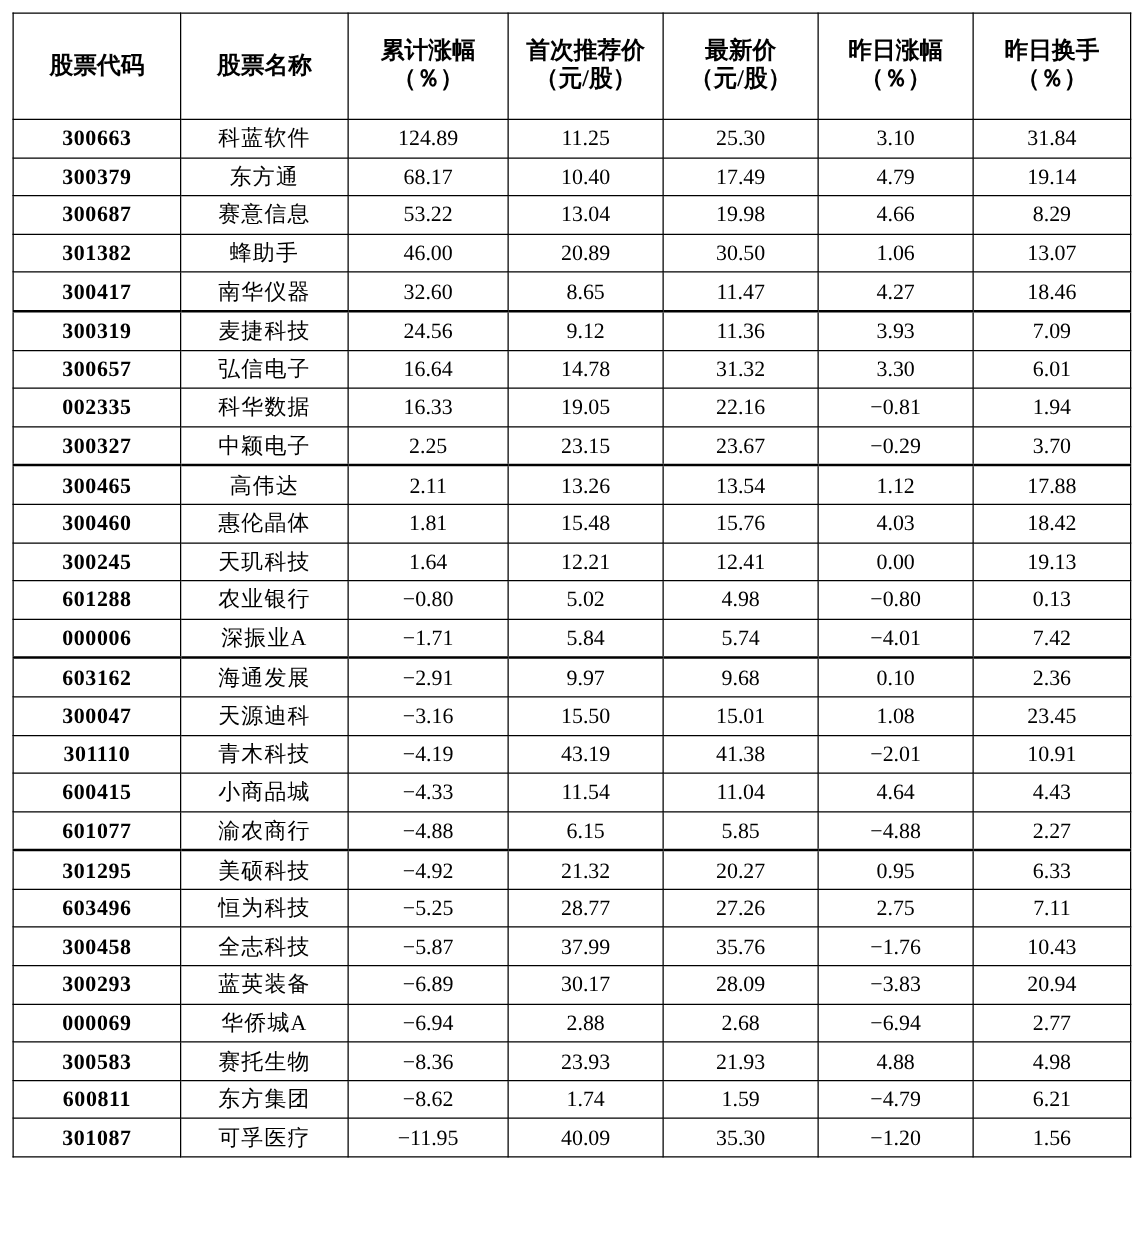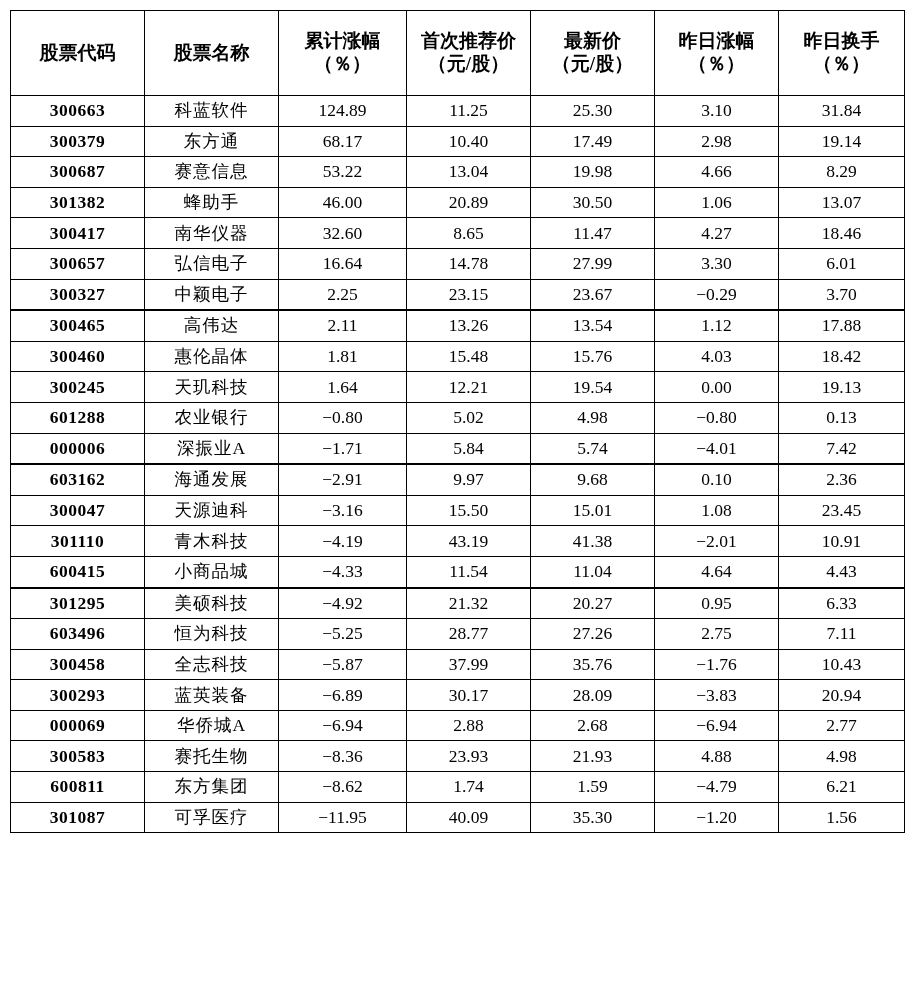--- a/index.html
+++ b/index.html
@@ -130,21 +130,21 @@
           <td class="cell-num">25.30</td>
           <td class="cell-num">3.10</td>
           <td class="cell-num">31.84</td>
         </tr>
         <tr>
           <td class="cell-code">300379</td>
           <td class="cell-name">东方通</td>
           <td class="cell-num">68.17</td>
           <td class="cell-num">10.40</td>
           <td class="cell-num">17.49</td>
-          <td class="cell-num">2.98</td>
+          <td class="cell-num">4.79</td>
           <td class="cell-num">19.14</td>
         </tr>
         <tr>
           <td class="cell-code">300687</td>
           <td class="cell-name">赛意信息</td>
           <td class="cell-num">53.22</td>
           <td class="cell-num">13.04</td>
           <td class="cell-num">19.98</td>
           <td class="cell-num">4.66</td>
           <td class="cell-num">8.29</td>
@@ -160,28 +160,46 @@
         </tr>
         <tr>
           <td class="cell-code">300417</td>
           <td class="cell-name">南华仪器</td>
           <td class="cell-num">32.60</td>
           <td class="cell-num">8.65</td>
           <td class="cell-num">11.47</td>
           <td class="cell-num">4.27</td>
           <td class="cell-num">18.46</td>
         </tr>
+        <tr class="group-start">
+          <td class="cell-code">300319</td>
+          <td class="cell-name">麦捷科技</td>
+          <td class="cell-num">24.56</td>
+          <td class="cell-num">9.12</td>
+          <td class="cell-num">11.36</td>
+          <td class="cell-num">3.93</td>
+          <td class="cell-num">7.09</td>
+        </tr>
         <tr>
           <td class="cell-code">300657</td>
           <td class="cell-name">弘信电子</td>
           <td class="cell-num">16.64</td>
           <td class="cell-num">14.78</td>
-          <td class="cell-num">27.99</td>
+          <td class="cell-num">31.32</td>
           <td class="cell-num">3.30</td>
           <td class="cell-num">6.01</td>
+        </tr>
+        <tr>
+          <td class="cell-code">002335</td>
+          <td class="cell-name">科华数据</td>
+          <td class="cell-num">16.33</td>
+          <td class="cell-num">19.05</td>
+          <td class="cell-num">22.16</td>
+          <td class="cell-num">−0.81</td>
+          <td class="cell-num">1.94</td>
         </tr>
         <tr>
           <td class="cell-code">300327</td>
           <td class="cell-name">中颖电子</td>
           <td class="cell-num">2.25</td>
           <td class="cell-num">23.15</td>
           <td class="cell-num">23.67</td>
           <td class="cell-num">−0.29</td>
           <td class="cell-num">3.70</td>
         </tr>
@@ -201,21 +219,21 @@
           <td class="cell-num">15.48</td>
           <td class="cell-num">15.76</td>
           <td class="cell-num">4.03</td>
           <td class="cell-num">18.42</td>
         </tr>
         <tr>
           <td class="cell-code">300245</td>
           <td class="cell-name">天玑科技</td>
           <td class="cell-num">1.64</td>
           <td class="cell-num">12.21</td>
-          <td class="cell-num">19.54</td>
+          <td class="cell-num">12.41</td>
           <td class="cell-num">0.00</td>
           <td class="cell-num">19.13</td>
         </tr>
         <tr>
           <td class="cell-code">601288</td>
           <td class="cell-name">农业银行</td>
           <td class="cell-num">−0.80</td>
           <td class="cell-num">5.02</td>
           <td class="cell-num">4.98</td>
           <td class="cell-num">−0.80</td>
@@ -259,20 +277,29 @@
         </tr>
         <tr>
           <td class="cell-code">600415</td>
           <td class="cell-name">小商品城</td>
           <td class="cell-num">−4.33</td>
           <td class="cell-num">11.54</td>
           <td class="cell-num">11.04</td>
           <td class="cell-num">4.64</td>
           <td class="cell-num">4.43</td>
         </tr>
+        <tr>
+          <td class="cell-code">601077</td>
+          <td class="cell-name">渝农商行</td>
+          <td class="cell-num">−4.88</td>
+          <td class="cell-num">6.15</td>
+          <td class="cell-num">5.85</td>
+          <td class="cell-num">−4.88</td>
+          <td class="cell-num">2.27</td>
+        </tr>
         <tr class="group-start">
           <td class="cell-code">301295</td>
           <td class="cell-name">美硕科技</td>
           <td class="cell-num">−4.92</td>
           <td class="cell-num">21.32</td>
           <td class="cell-num">20.27</td>
           <td class="cell-num">0.95</td>
           <td class="cell-num">6.33</td>
         </tr>
         <tr>

